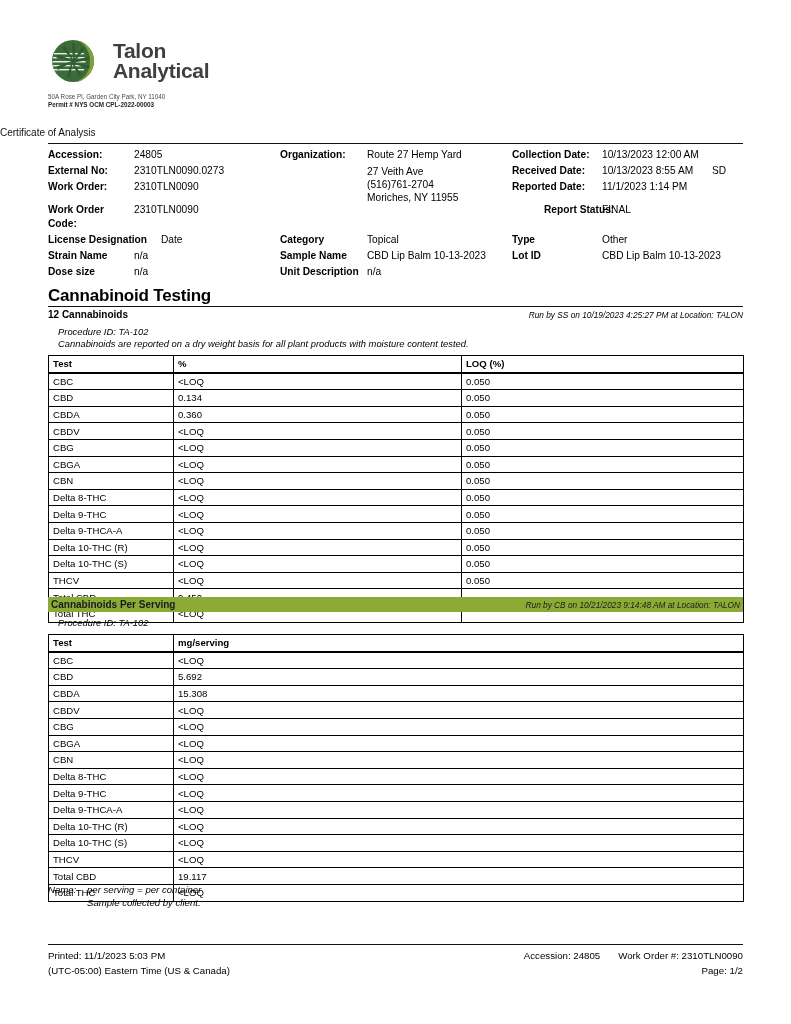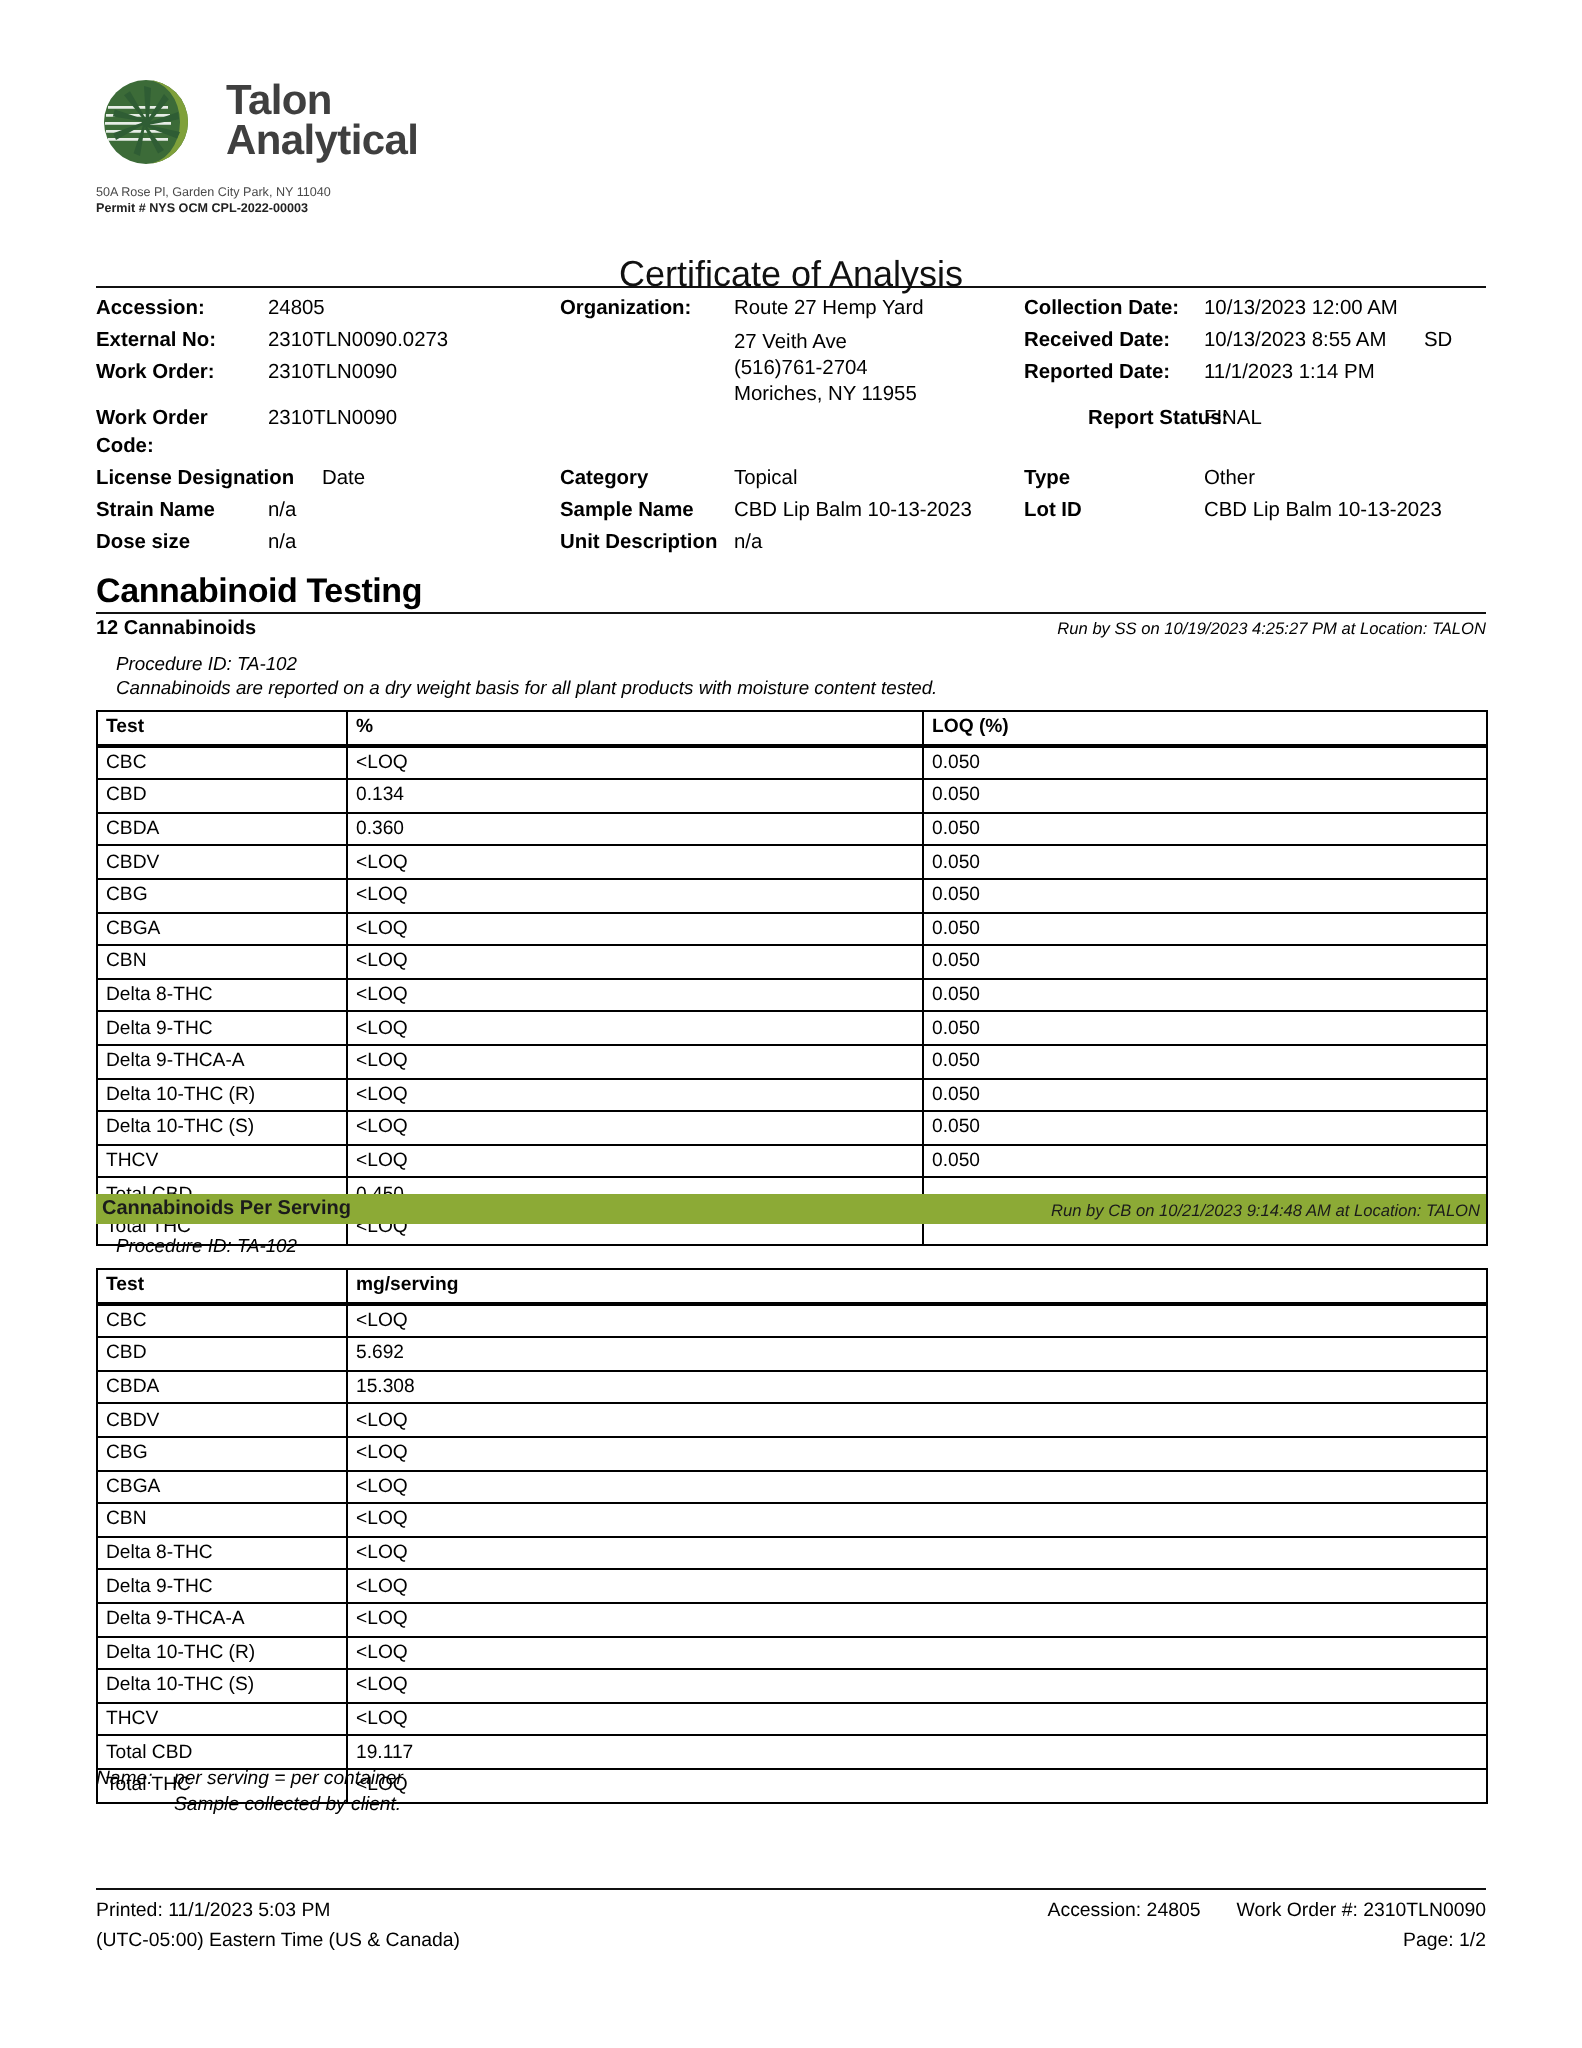--- a/index.html
+++ b/index.html
@@ -59,22 +59,22 @@
     font-family: "Liberation Sans", sans-serif;
   }
   .logo-addr .permit { font-weight: bold; color: #222; }
 
   
   .doc-title {
     position: absolute;
     left: 0;
     right: 0;
     top: 127px;
-    text-align: center;
-    font-size: 18px;
+    text-align: left;
+    font-size: 10px;
     color: #111;
   }
 
   
   .info-wrap {
     position: absolute;
     left: 48px;
     top: 143px;
     width: 695px;
   }

